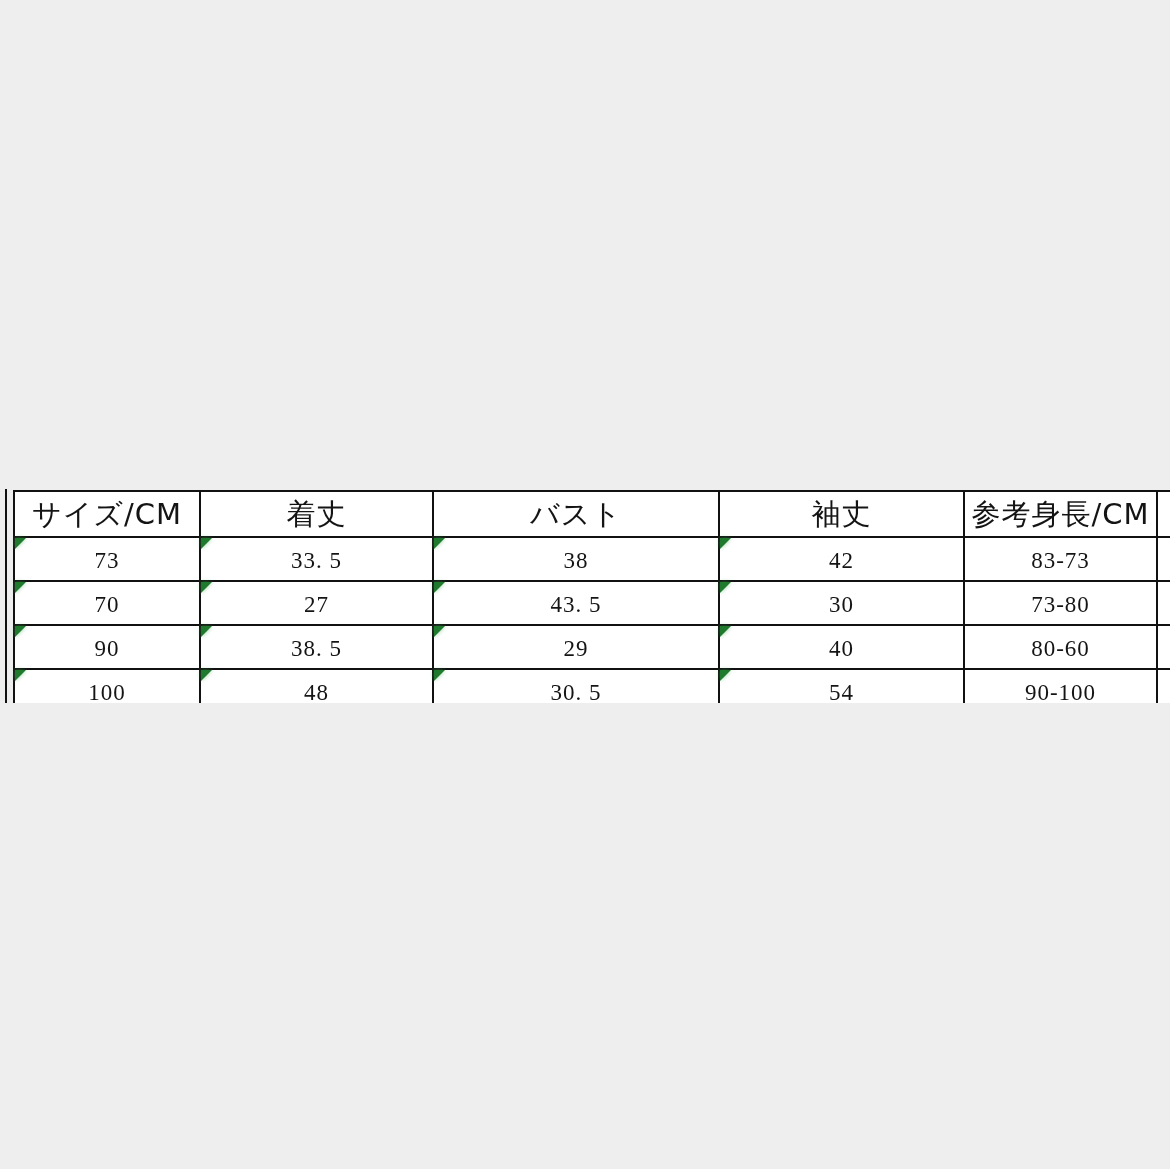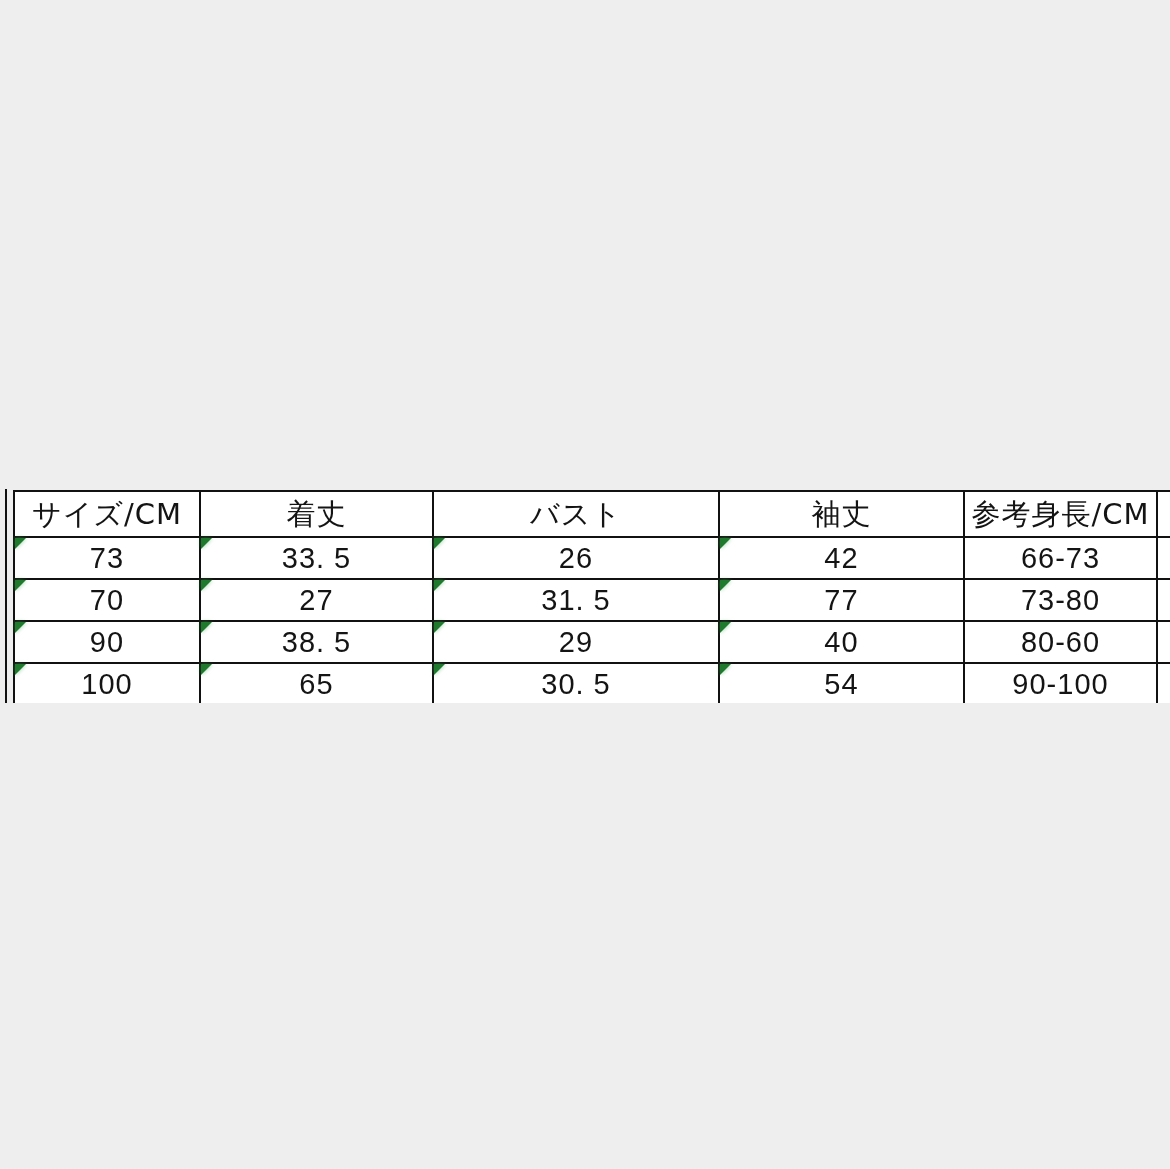--- a/index.html
+++ b/index.html
@@ -74,22 +74,22 @@
     display: inline-block;
     white-space: nowrap;
     font-family: "DejaVu Sans", "Liberation Sans", sans-serif;
     font-size: 29px;
     letter-spacing: 1px;
   }
 
   .cell-text {
     display: inline-block;
     white-space: nowrap;
-    font-family: Liberation Sans, sans-serif;
-    font-size: 29px;
+    font-family: Liberation Serif, serif;
+    font-size: 23px;
     letter-spacing: 1px;
   }
 
   
   .err-flag {
     position: absolute;
     left: 0px;
     top: 0px;
     width: 0;
     height: 0;
@@ -157,50 +157,50 @@
         <td>
           <span class="err-flag glow"></span>
           <span class="cell-text">73</span>
         </td>
         <td>
           <span class="err-flag glow"></span>
           <span class="cell-text">33. 5</span>
         </td>
         <td>
           <span class="err-flag glow"></span>
-          <span class="cell-text">26</span>
+          <span class="cell-text">38</span>
         </td>
         <td>
           <span class="err-flag glow"></span>
           <span class="cell-text">42</span>
         </td>
         <td>
-          <span class="cell-text">66-73</span>
+          <span class="cell-text">83-73</span>
         </td>
         <td>
           <span class="cell-text"></span>
         </td>
       </tr>
 
       <tr class="data-row">
         <td>
           <span class="err-flag glow"></span>
           <span class="cell-text">70</span>
         </td>
         <td>
           <span class="err-flag glow"></span>
           <span class="cell-text">27</span>
         </td>
         <td>
           <span class="err-flag glow"></span>
-          <span class="cell-text">31. 5</span>
-        </td>
-        <td>
-          <span class="err-flag glow"></span>
-          <span class="cell-text">77</span>
+          <span class="cell-text">43. 5</span>
+        </td>
+        <td>
+          <span class="err-flag glow"></span>
+          <span class="cell-text">30</span>
         </td>
         <td>
           <span class="cell-text">73-80</span>
         </td>
         <td>
           <span class="cell-text"></span>
         </td>
       </tr>
 
       <tr class="data-row">
@@ -228,21 +228,21 @@
         </td>
       </tr>
 
       <tr class="data-row">
         <td>
           <span class="err-flag glow"></span>
           <span class="cell-text">100</span>
         </td>
         <td>
           <span class="err-flag glow"></span>
-          <span class="cell-text">65</span>
+          <span class="cell-text">48</span>
         </td>
         <td>
           <span class="err-flag glow"></span>
           <span class="cell-text">30. 5</span>
         </td>
         <td>
           <span class="err-flag glow"></span>
           <span class="cell-text">54</span>
         </td>
         <td>

